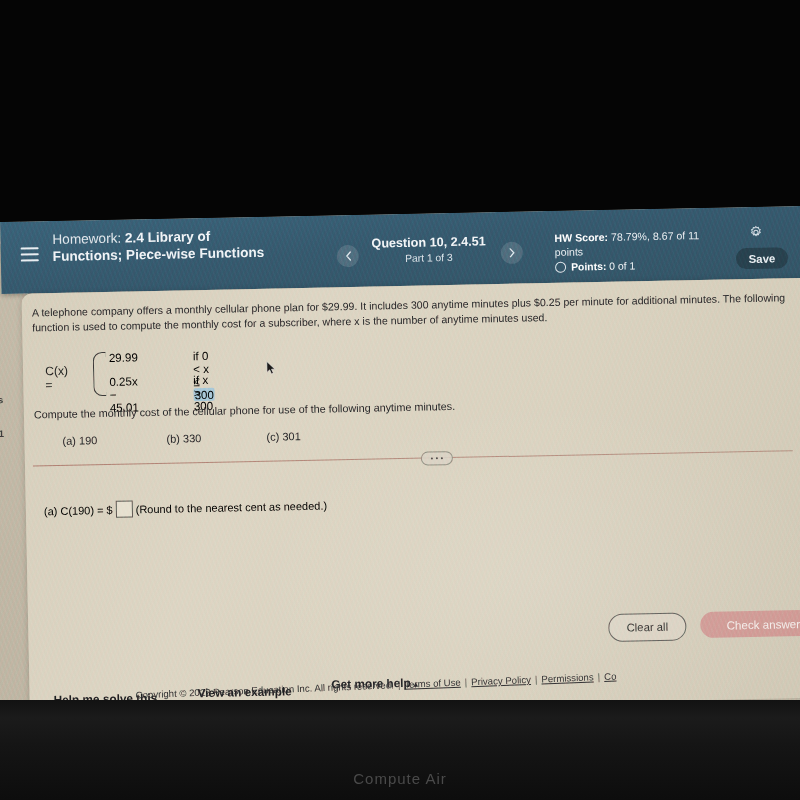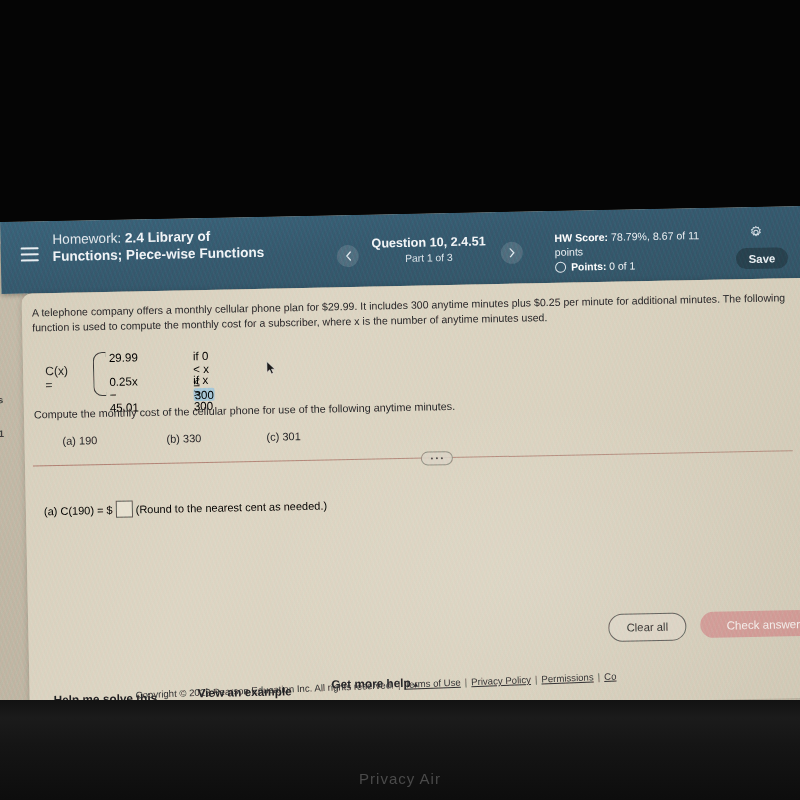--- a/index.html
+++ b/index.html
@@ -341,15 +341,15 @@
       <span class="dock-icon" style="background: rgb(224, 60, 60);"></span>
       <span class="dock-icon" style="background: rgb(110, 196, 94);"></span>
       <span class="dock-sep"></span>
       <span class="dock-icon" style="background: rgb(107, 107, 114);"></span>
       <span class="dock-icon" style="background: rgb(47, 126, 224);"></span>
       <span class="dock-sep"></span>
       <span class="dock-icon" style="background: rgb(154, 160, 166);"></span>
     </div>
 
   <div class="deck"></div>
-  <div class="macbook-label">Privacy Air</div>
+  <div class="macbook-label">Compute Air</div>
 
 </div>
 
 </body></html>

